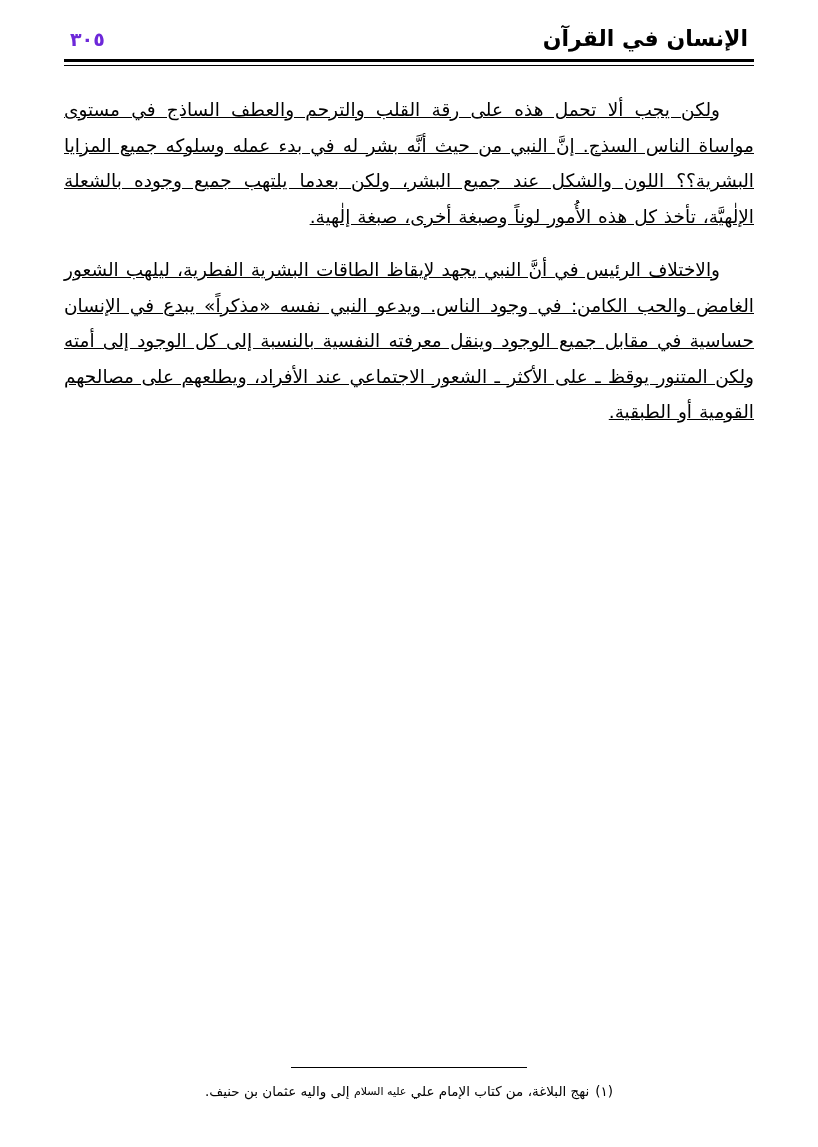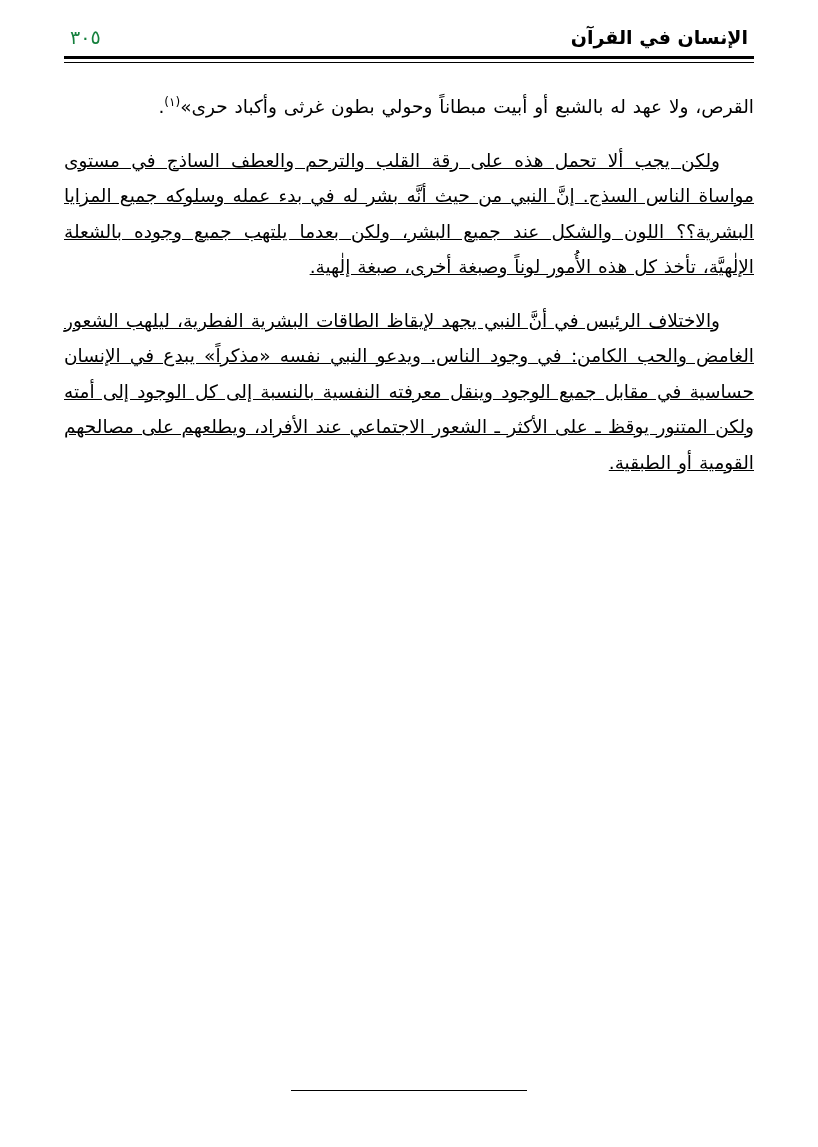--- a/index.html
+++ b/index.html
@@ -30,31 +30,31 @@
   .header {
     display: flex;
     flex-direction: row;
     align-items: baseline;
     justify-content: space-between;
     direction: rtl;
     padding: 0 6px 0 6px;
   }
   .header-title {
     font-family: "DejaVu Sans", "Liberation Sans", sans-serif;
-    font-size: 19px;
+    font-size: 22px;
     font-weight: bold;
     letter-spacing: 0px;
     color: #000;
     white-space: nowrap;
   }
   .header-pageno {
     font-family: "DejaVu Sans", "Liberation Sans", sans-serif;
     font-size: 19px;
-    font-weight: normal;
-    color: #15803d;
+    font-weight: bold;
+    color: #6d28d9;
   }
   .rule-double {
     margin-top: 8px;
     border-top: 3px solid #000;
     border-bottom: 1px solid #000;
     height: 3px;
     box-sizing: content-box;
   }
   
   .content {
@@ -118,27 +118,31 @@
   <div class="page-inner">
 
     <div class="header">
       <div class="header-title">الإنسان في القرآن</div>
       <div class="header-pageno">٣٠٥</div>
     </div>
     <div class="rule-double"></div>
 
     <div class="content">
 
-      <p class="para"><span>القرص، ولا عهد له بالشبع أو أبيت مبطاناً وحولي بطون غرثى وأكباد حرى»</span><sup class="fn">(١)</sup><span>.</span></p>
 
       <p class="para indent">ولكن يجب ألا تحمل هذه على رقة القلب والترحم والعطف الساذج في مستوى مواساة الناس السذج. إنَّ النبي من حيث أنَّه بشر له في بدء عمله وسلوكه جميع المزايا البشرية؟؟ اللون والشكل عند جميع البشر، ولكن بعدما يلتهب جميع وجوده بالشعلة الإلٰهيَّة، تأخذ كل هذه الأُمور لوناً وصبغة أخرى، صبغة إلٰهية.</p>
 
 
       <p class="para indent">والاختلاف الرئيس في أنَّ النبي يجهد لإيقاظ الطاقات البشرية الفطرية، ليلهب الشعور الغامض والحب الكامن: في وجود الناس. ويدعو النبي نفسه «مذكراً» يبدع في الإنسان حساسية في مقابل جميع الوجود وينقل معرفته النفسية بالنسبة إلى كل الوجود إلى أمته ولكن المتنور يوقظ ـ على الأكثر ـ الشعور الاجتماعي عند الأفراد، ويطلعهم على مصالحهم القومية أو الطبقية.</p>
 
     </div>
 
     <div class="footnote-area">
       <div class="footnote-rule"></div>
+      <div class="footnote-text">
+        <span class="fn-marker">(١)</span><span>نهج البلاغة، من كتاب الإمام علي</span>
+        <span class="salutation">عليه السلام</span>
+        <span>إلى واليه عثمان بن حنيف.</span>
+      </div>
     </div>
 
   </div>
 </div>
 
 </body></html>

